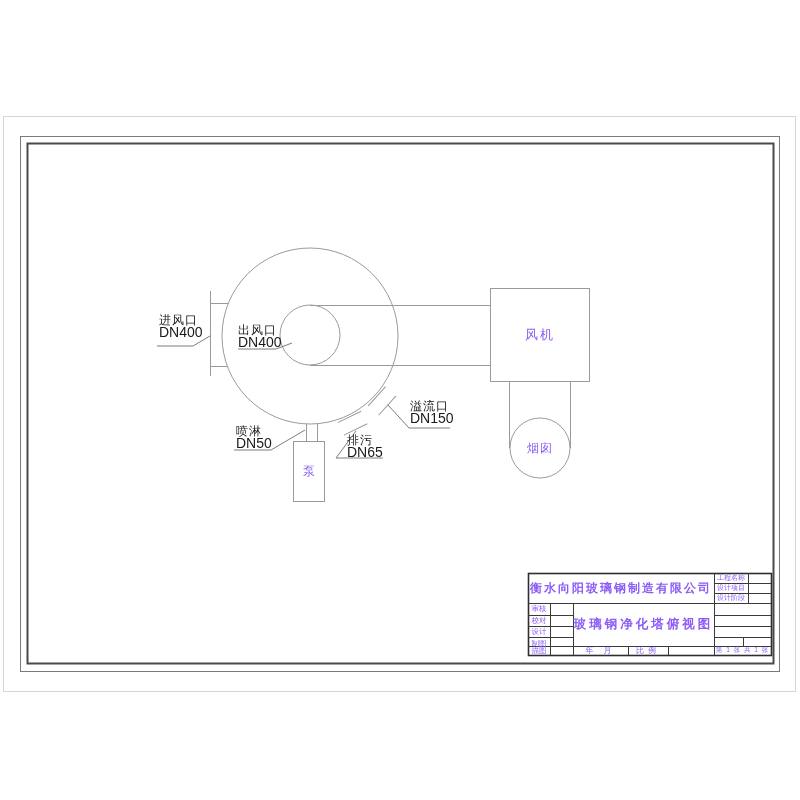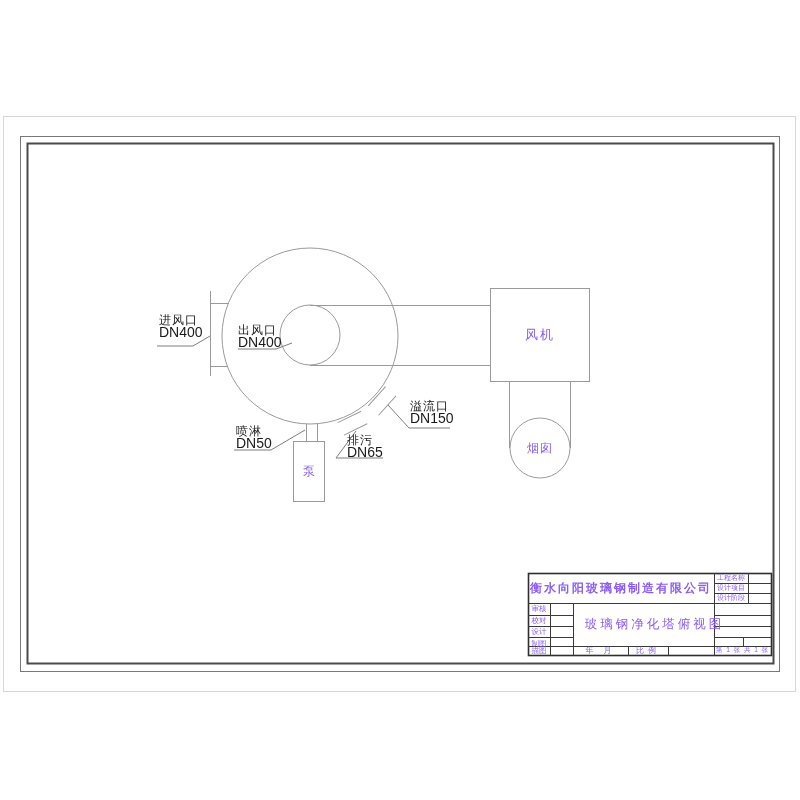--- a/index.html
+++ b/index.html
@@ -12,21 +12,21 @@
   .g{fill:none;stroke:#9a9a9a;stroke-width:1;}
   .ld{fill:none;stroke:#7d7d7d;stroke-width:1;}
   .tb{stroke:#3a3a3a;stroke-width:1;fill:none;}
   .tbx{stroke:#2e2e2e;stroke-width:1.6;fill:none;}
   .lbl{position:absolute;line-height:12px;color:#1a1a1a;}
   .lbl .cjk{font-size:12px;letter-spacing:1px;white-space:nowrap;}
   .lbl .dn{font-size:14px;letter-spacing:0;}
   .ctr{position:absolute;display:flex;align-items:center;justify-content:center;
        color:#8b5cf6;white-space:nowrap;}
   .company{font-size:12px;letter-spacing:2px;font-weight:bold;}
-  .dtitle{font-size:12.5px;letter-spacing:3px;font-weight:normal;padding-left:11px;}
+  .dtitle{font-size:12.5px;letter-spacing:3px;font-weight:bold;}
   .small7{font-size:7px;letter-spacing:0;}
   .small8{font-size:7.5px;}
   .bot8{font-size:8px;letter-spacing:4px;}
   .sheetno{font-size:6.5px;letter-spacing:1px;}
 </style>
 </head>
 <body>
 
 <div id="stage">
 

